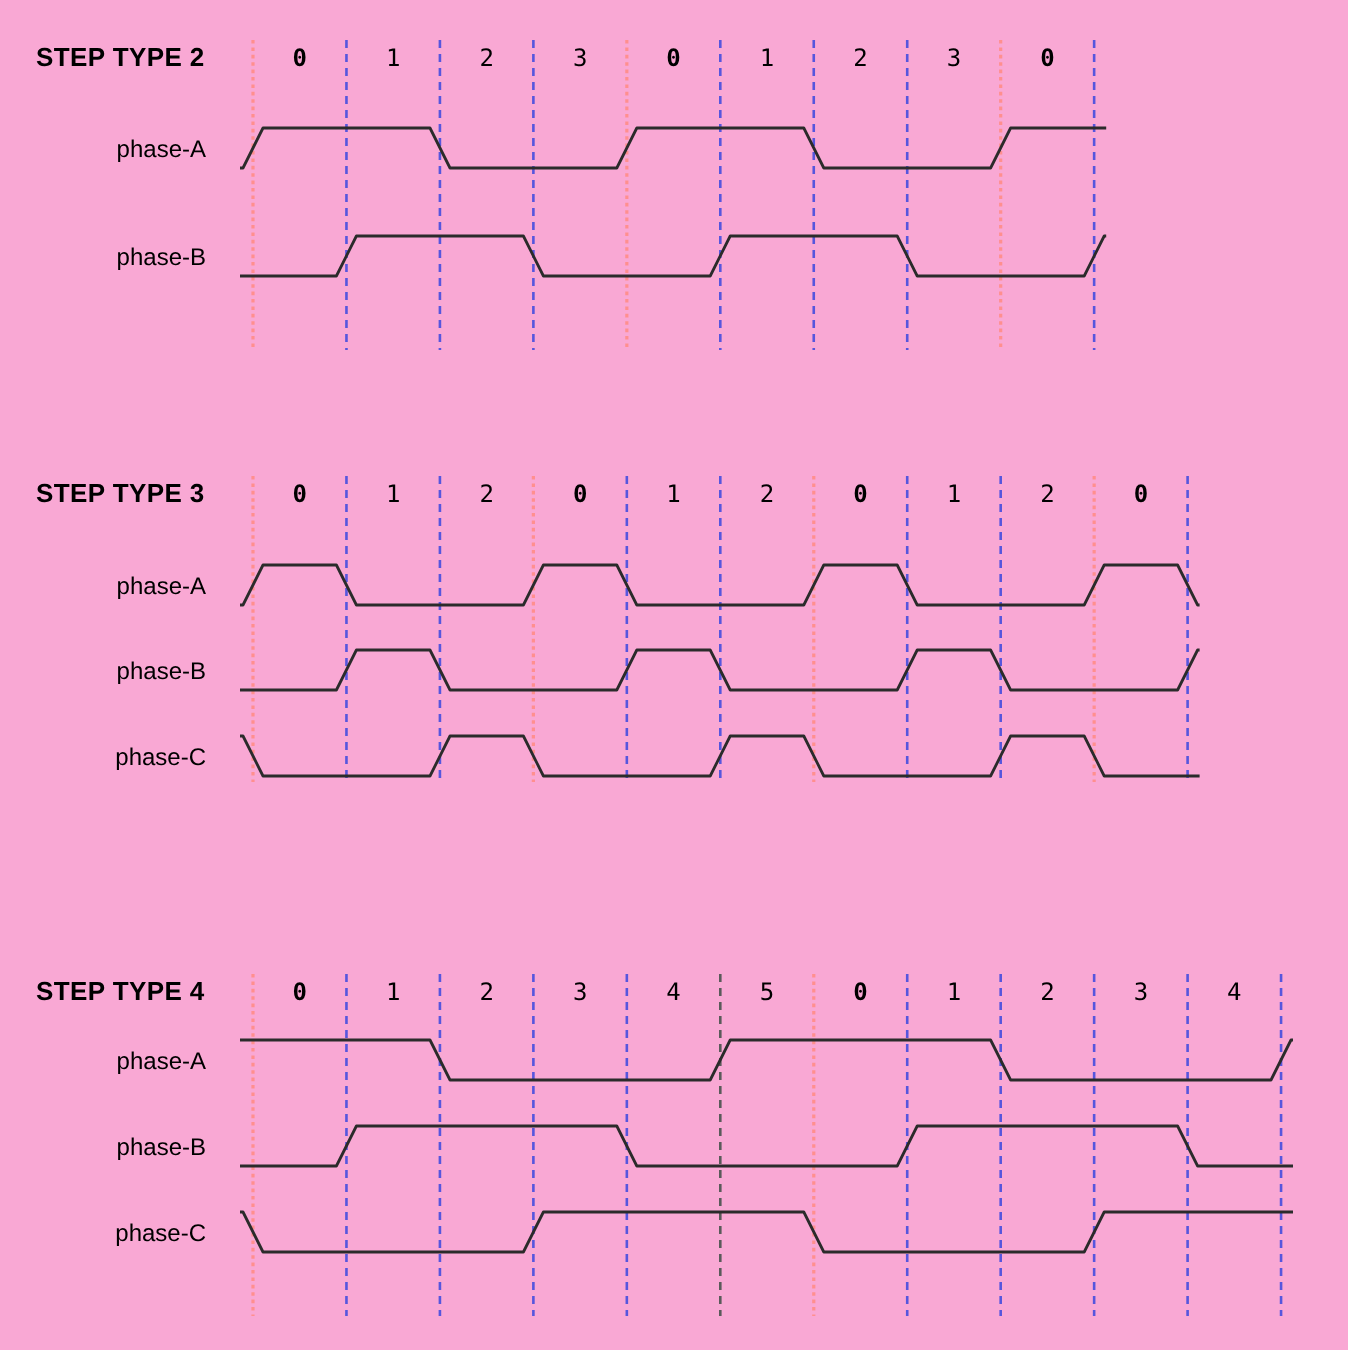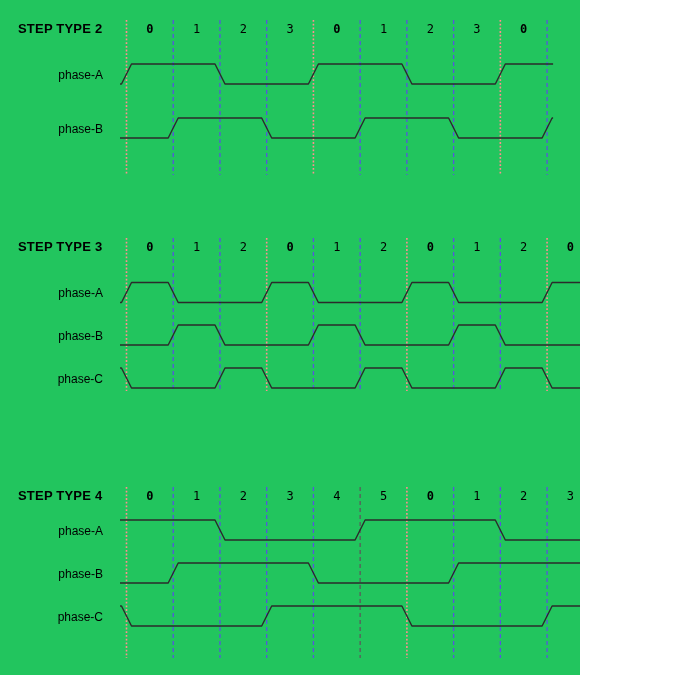--- a/index.html
+++ b/index.html
@@ -1,24 +1,24 @@
 <!DOCTYPE html>
 <html><head>
 <meta charset="utf-8">
 <style>
   html, body {
     margin: 0;
     padding: 0;
     background: #ffffff;
   }
   .canvas-wrap {
-    width: 580px;
+    width: 674px;
     height: 675px;
     position: relative;
-    background: #22c55e;
+    background: #f9a8d4;
     overflow: hidden;
   }
   svg text {
     font-family: "Liberation Sans", sans-serif;
     fill: #000000;
   }
   svg text.diagram-title {
     font-size: 13px;
     font-weight: bold;
     letter-spacing: 0.2px;

